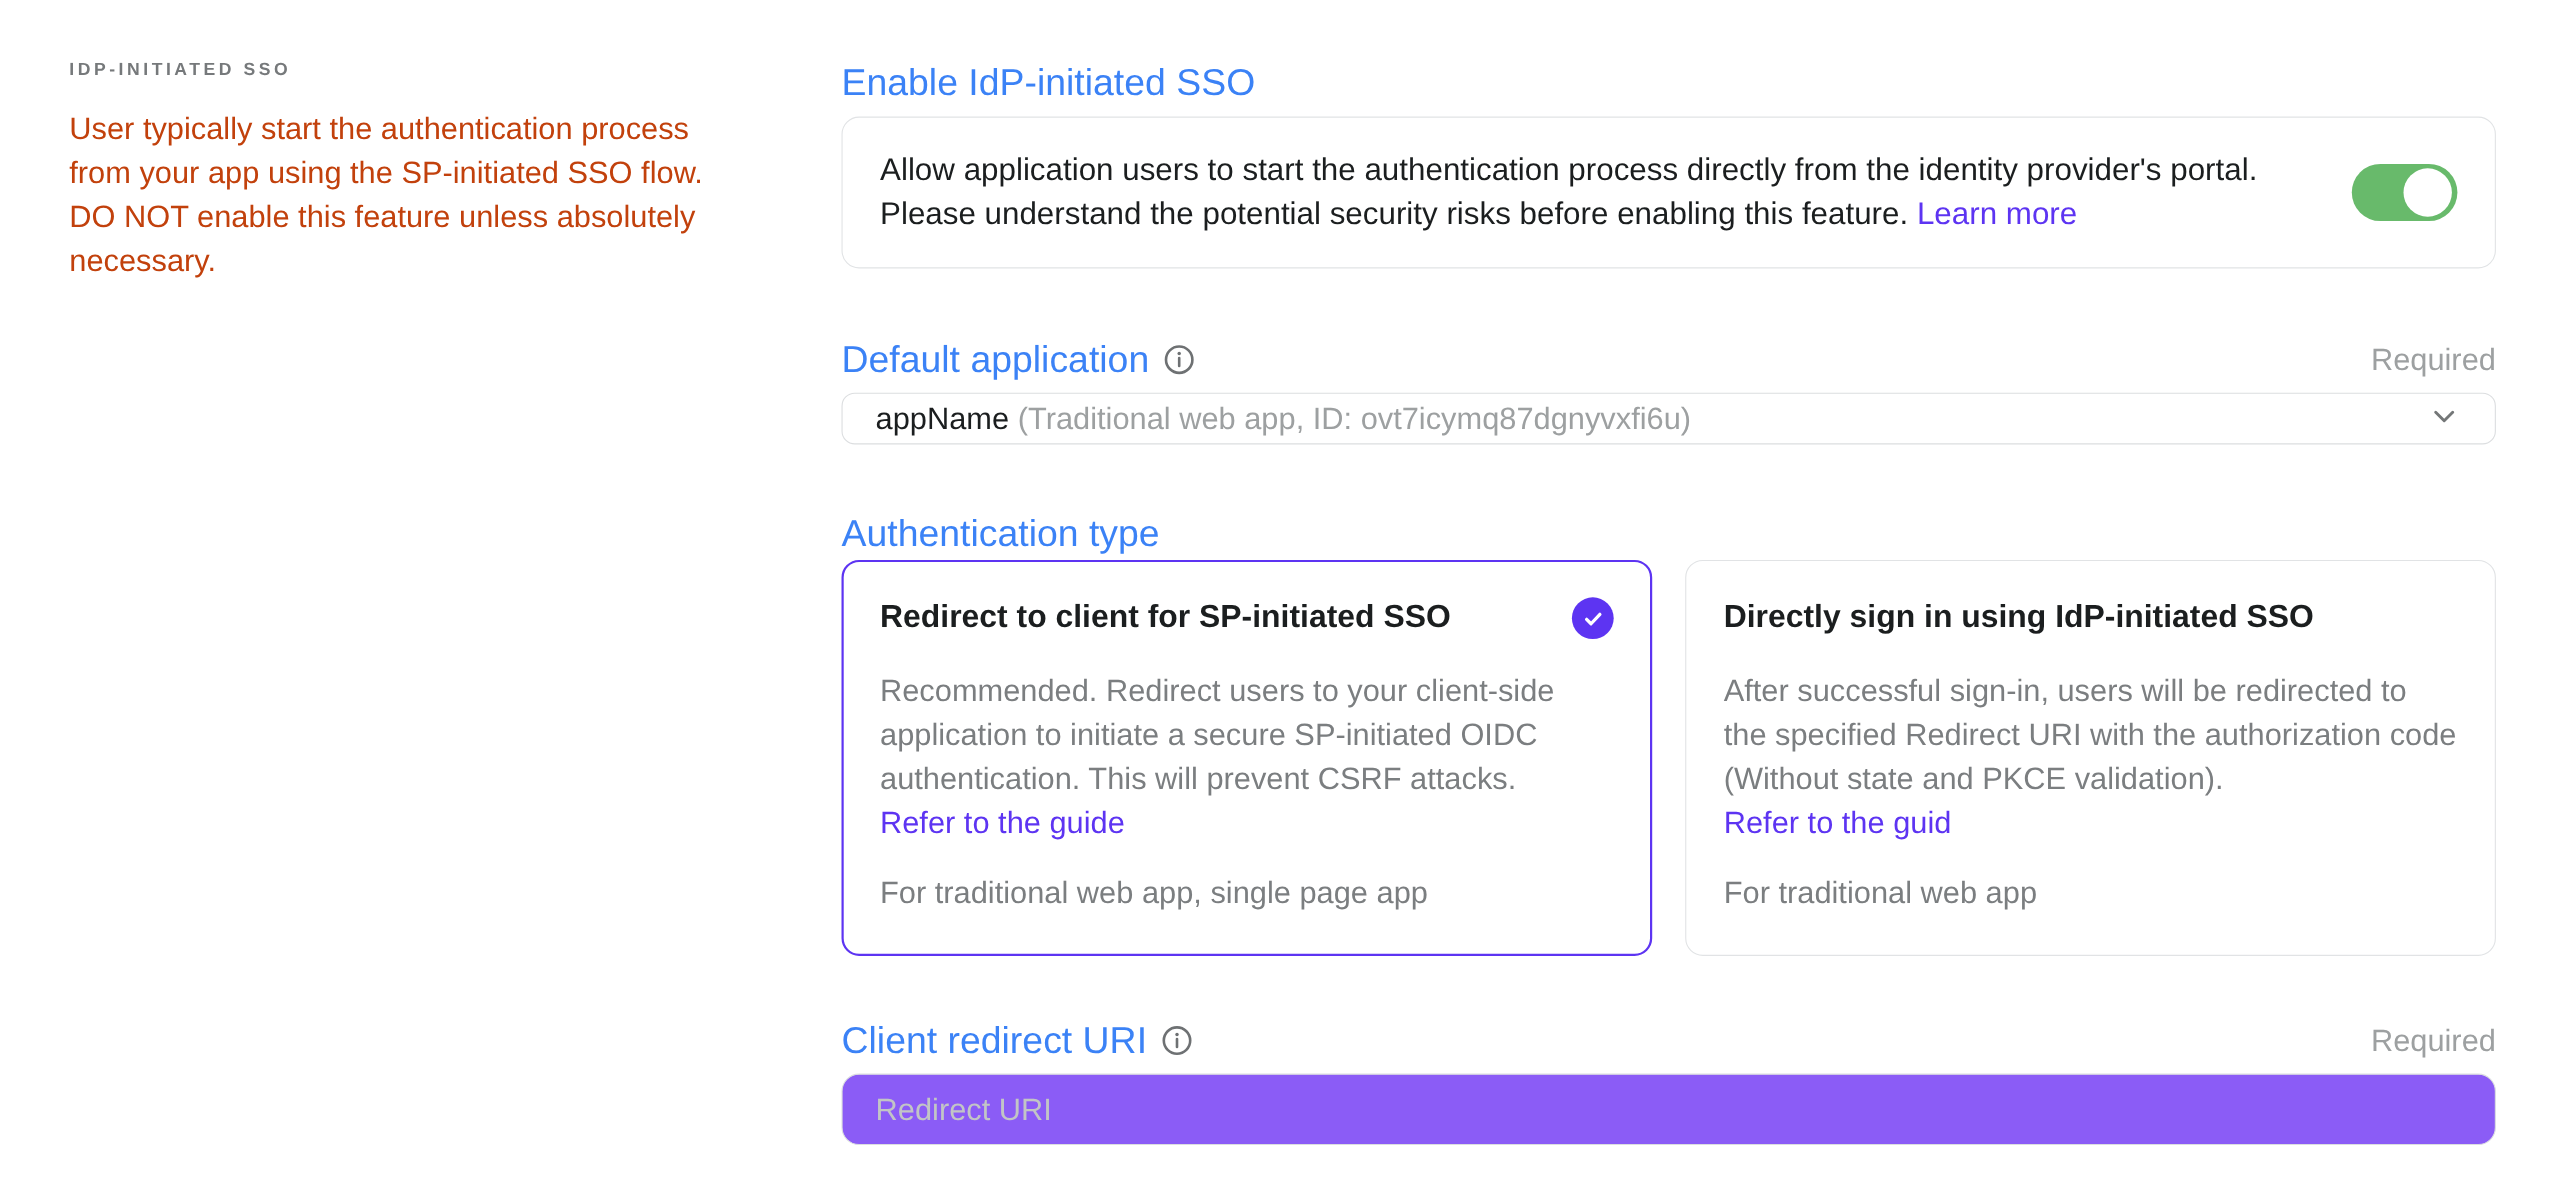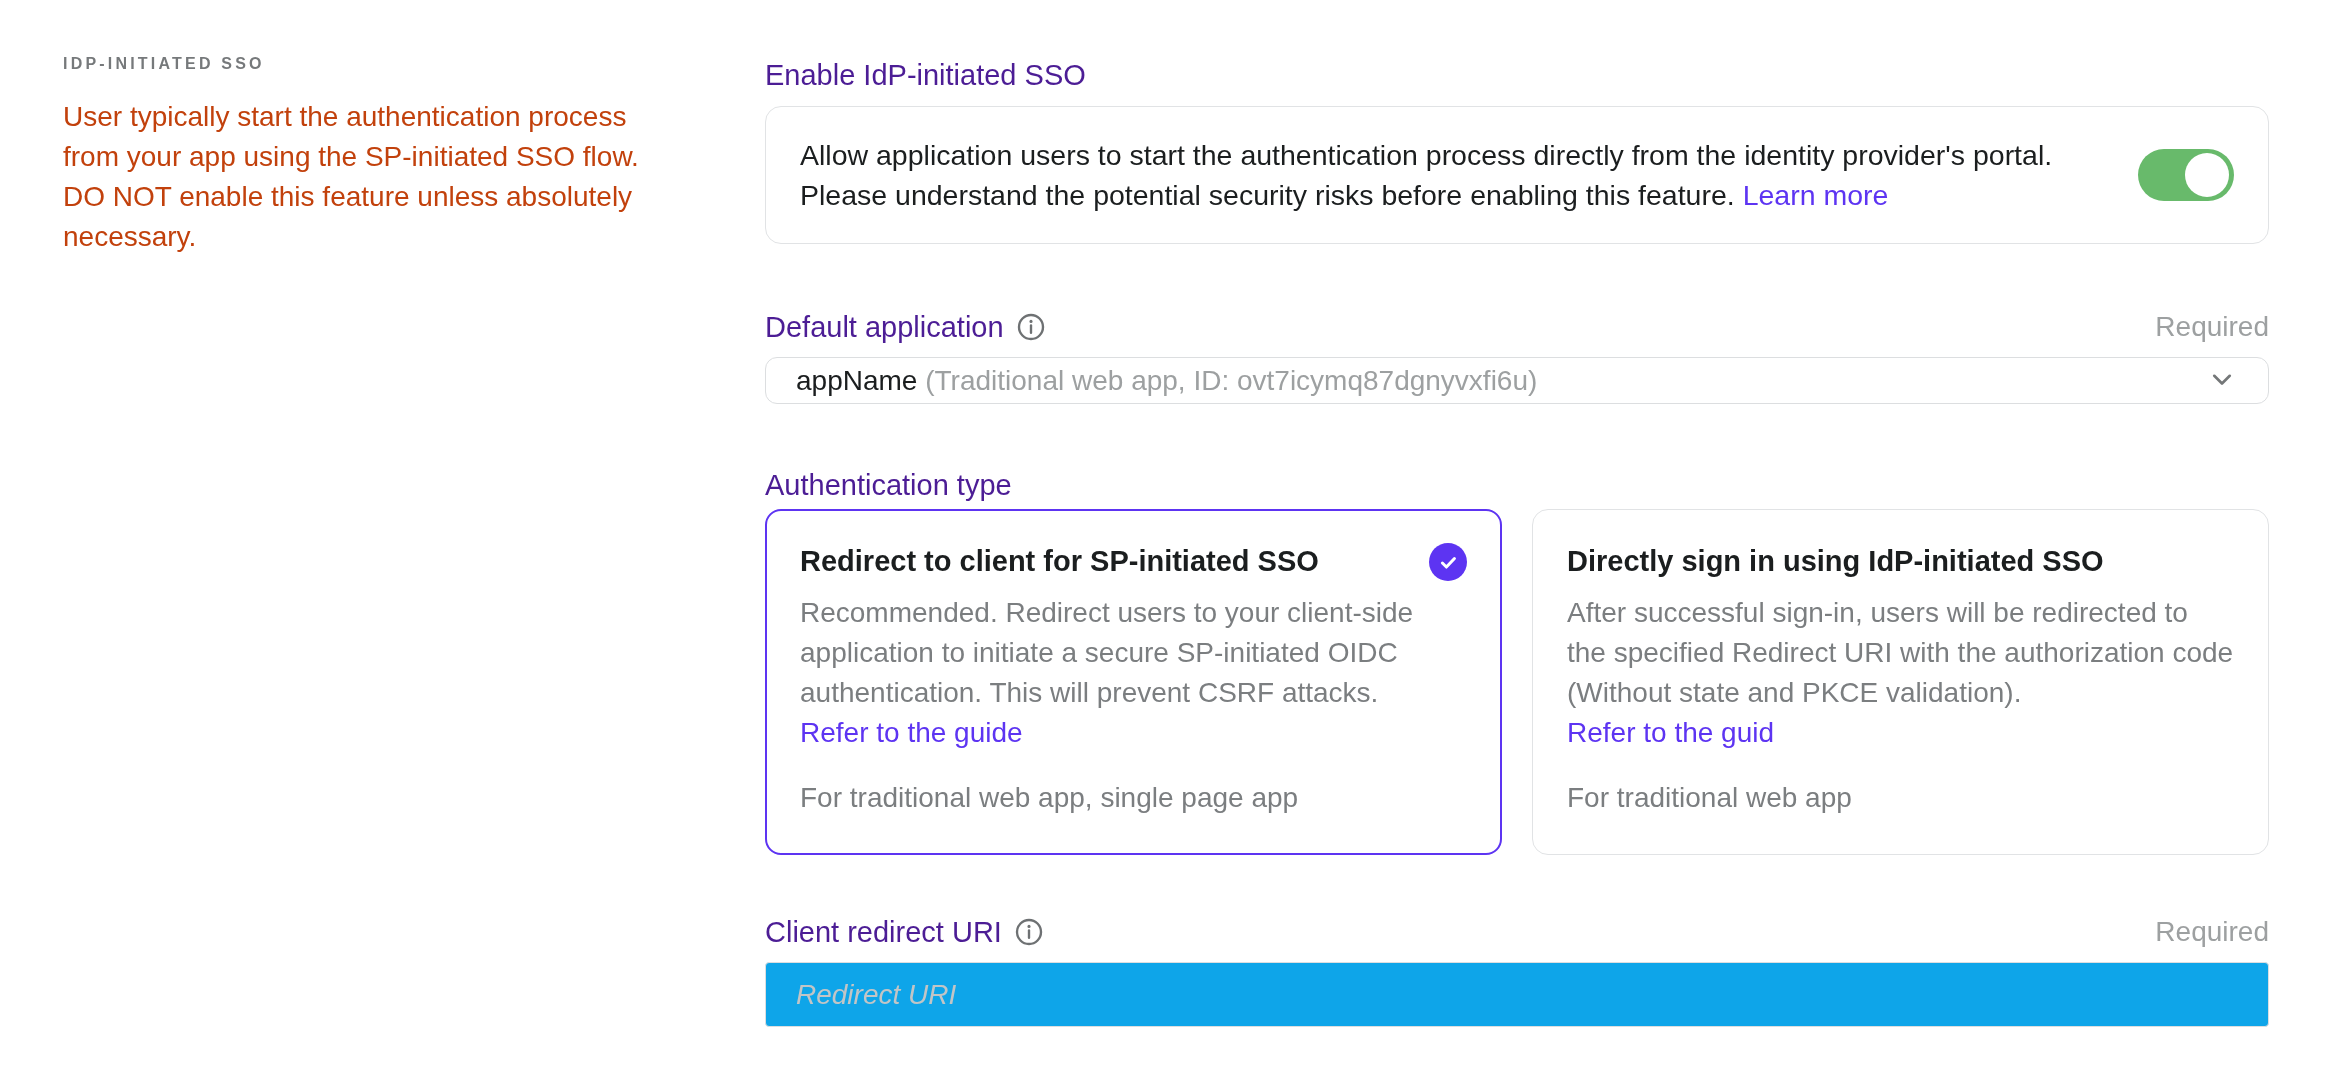--- a/index.html
+++ b/index.html
@@ -21,21 +21,21 @@
   }
   .side-desc { font-size: 28px; line-height: 40px; color: #c2410c; max-width: 598px; }
 
   
   .main { flex: 1; }
   .field-label-row {
     display: flex; justify-content: space-between; align-items: center;
     margin-bottom: 10px; min-height: 40px;
   }
   .field-label { display: flex; align-items: center; gap: 12px; }
-  .field-label-text { font-size: 29px; font-weight: 500; color: #4c1d95; line-height: 40px; }
+  .field-label-text { font-size: 34px; font-weight: 500; color: #3b82f6; line-height: 40px; }
   .required-badge { font-size: 28px; color: #9da0a1; }
   .info-icon { display: inline-flex; }
 
   
   .enable-label { margin-bottom: 11px; }
   .toggle-card {
     border: 1.5px solid #e1e3e5; border-radius: 16px;
     padding: 28px 34px; display: flex; align-items: center; gap: 44px;
     margin-bottom: 63px;
   }
@@ -58,33 +58,33 @@
 
   
   .auth-label { margin-bottom: 4px; min-height: 40px; }
   .auth-cards { display: flex; gap: 30px; margin-bottom: 57px; }
   .auth-card {
     flex: 1; border: 1.5px solid #e1e3e5; border-radius: 16px;
     padding: 30px 34px 36px; min-height: 346px;
     display: flex; flex-direction: column; cursor: pointer; background: #fff;
   }
   .auth-card.selected { border: 2.5px solid #5d34f2; padding: 29px 33px 35px; }
-  .auth-card-header { display: flex; justify-content: space-between; align-items: flex-start; margin-bottom: 11px; }
+  .auth-card-header { display: flex; justify-content: space-between; align-items: flex-start; margin-bottom: 26px; }
   .auth-card-title { font-size: 29px; font-weight: 600; line-height: 42px; color: #1b1e1f; }
   .check-badge { width: 38px; height: 38px; border-radius: 50%; background: #5d34f2;
     display: flex; align-items: center; justify-content: center; flex-shrink: 0; margin-top: 3px; }
   .auth-card-desc { font-size: 28px; line-height: 40px; color: #7b7e80; }
   .auth-card-link { display: inline-block; font-size: 28px; line-height: 40px; }
   .auth-card-footer { margin-top: auto; font-size: 28px; line-height: 40px; color: #7b7e80; padding-top: 24px; }
 
   
   .text-input {
-    width: 100%; height: 65px; border: 1.5px solid #dcdee0; border-radius: 4px;
+    width: 100%; height: 65px; border: 1.5px solid #dcdee0; border-radius: 16px;
     padding: 0 30px; font-size: 28px; font-family: "Liberation Sans", sans-serif;
-    color: #1b1e1f; outline: none; background: #0ea5e9; font-style: italic;
+    color: #1b1e1f; outline: none; background: #8b5cf6;
   }
   .text-input::placeholder { color: #c2c5c6; }
 </style>
 </head>
 <body>
 
 <div class="page">
 
   <div class="side">
     <div class="side-heading">IDP-INITIATED SSO</div>

